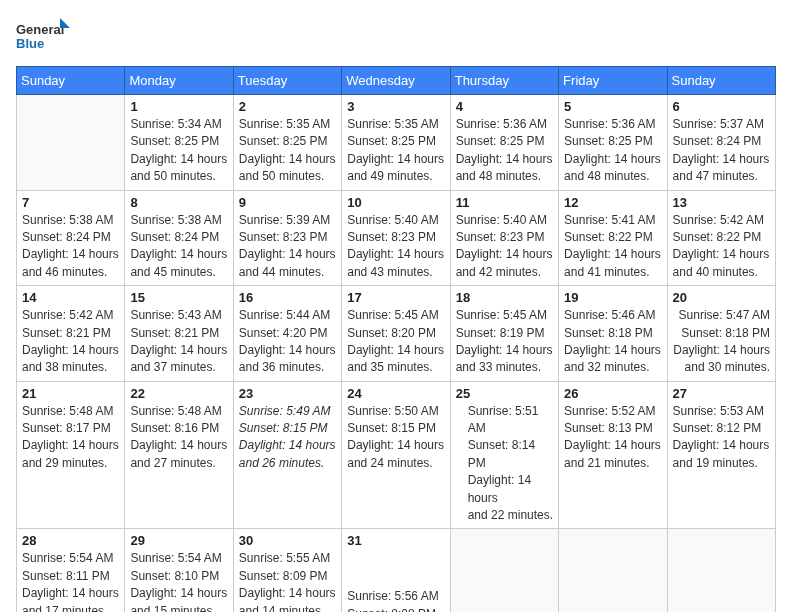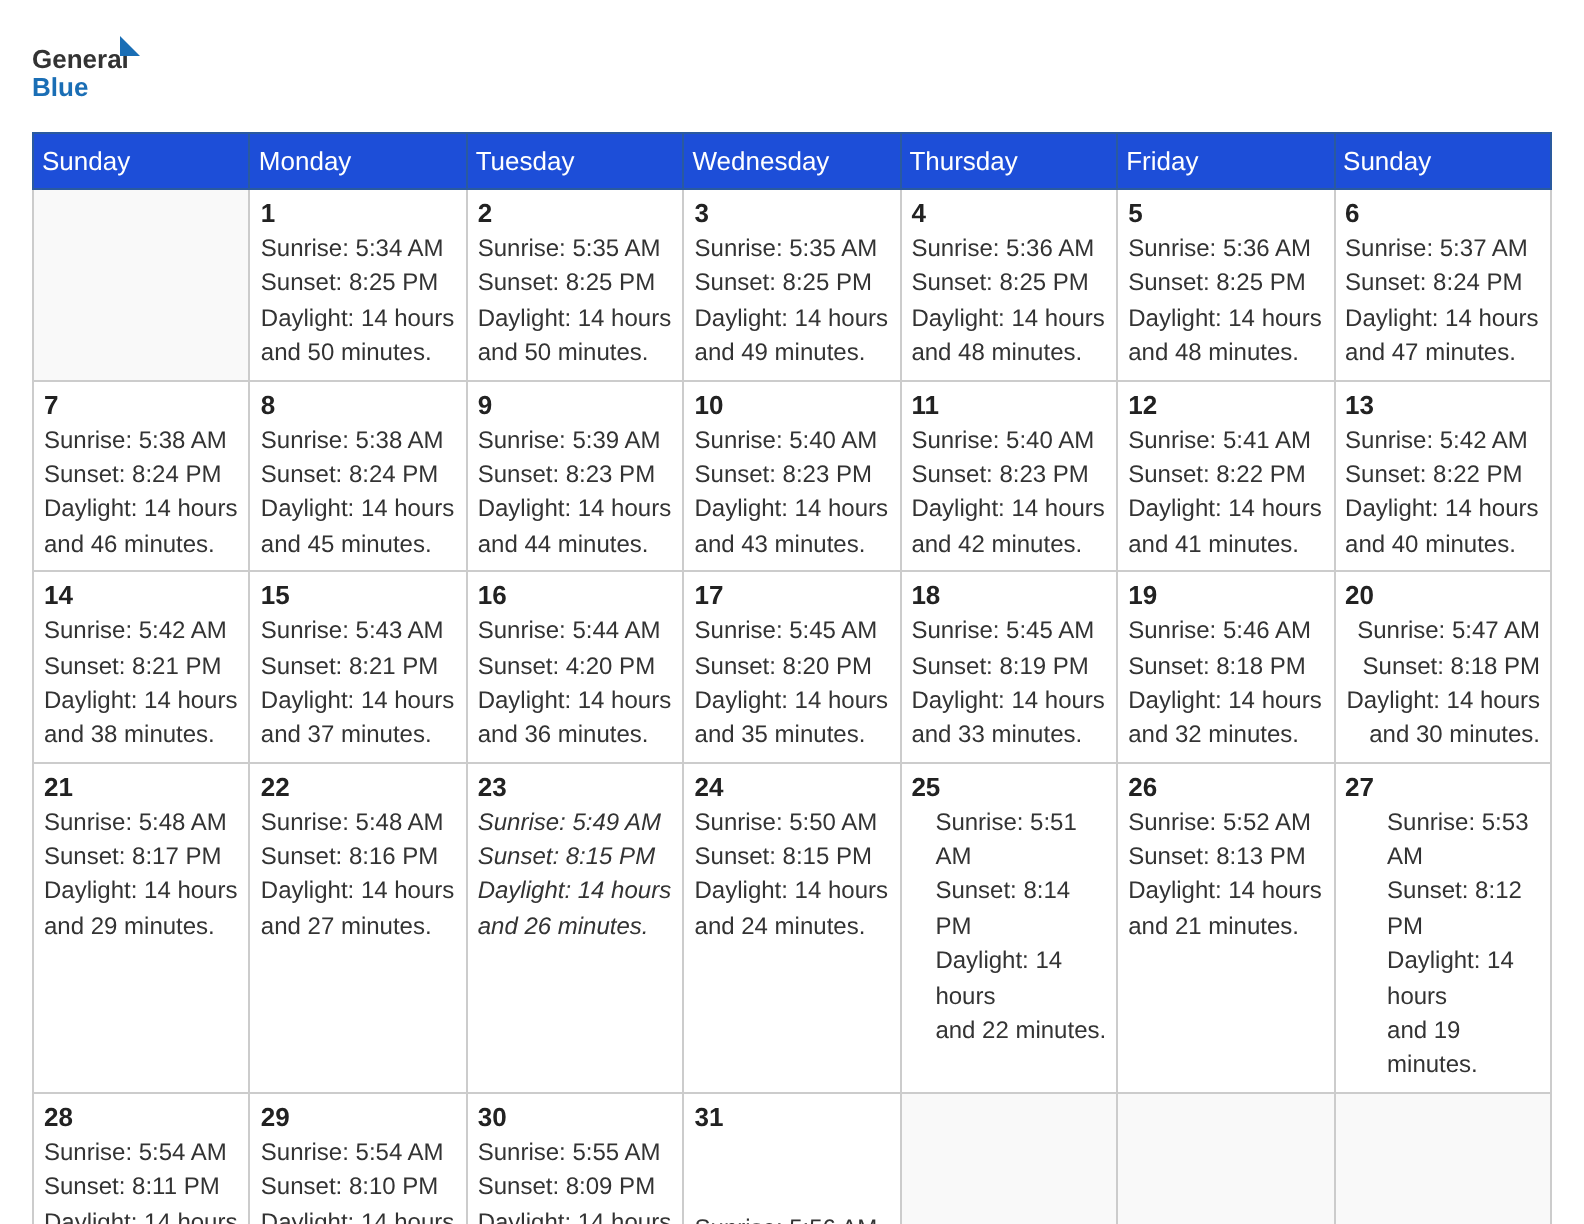--- a/index.html
+++ b/index.html
@@ -33,21 +33,21 @@
       font-size: 16px;
       color: #444;
       margin-top: 2px;
     }
     .calendar {
       width: 100%;
       border-collapse: collapse;
       font-size: 11px;
     }
     .calendar th {
-      background: #1d4ed8;
+      background: #3b82f6;
       color: #fff;
       padding: 6px 4px;
       text-align: left;
       font-size: 13px;
       font-weight: normal;
       border: 1px solid #2a5a9f;
     }
     .calendar td {
       border: 1px solid #ccc;
       vertical-align: top;
@@ -290,21 +290,21 @@
         </td>
         <td>
           <span class="day-num">26</span>
           <div class="cell-info" style="white-space: pre-line;">Sunrise: 5:52 AM
 Sunset: 8:13 PM
 Daylight: 14 hours
 and 21 minutes.</div>
         </td>
         <td>
           <span class="day-num">27</span>
-          <div class="cell-info" style="white-space: pre-line; margin-left: 21px;">Sunrise: 5:53 AM
+          <div class="cell-info" style="white-space: pre-line;">Sunrise: 5:53 AM
 Sunset: 8:12 PM
 Daylight: 14 hours
 and 19 minutes.</div>
         </td>
       </tr>
       <tr class="week-row">
         <td>
           <span class="day-num">28</span>
           <div class="cell-info" style="white-space: pre-line;">Sunrise: 5:54 AM
 Sunset: 8:11 PM

